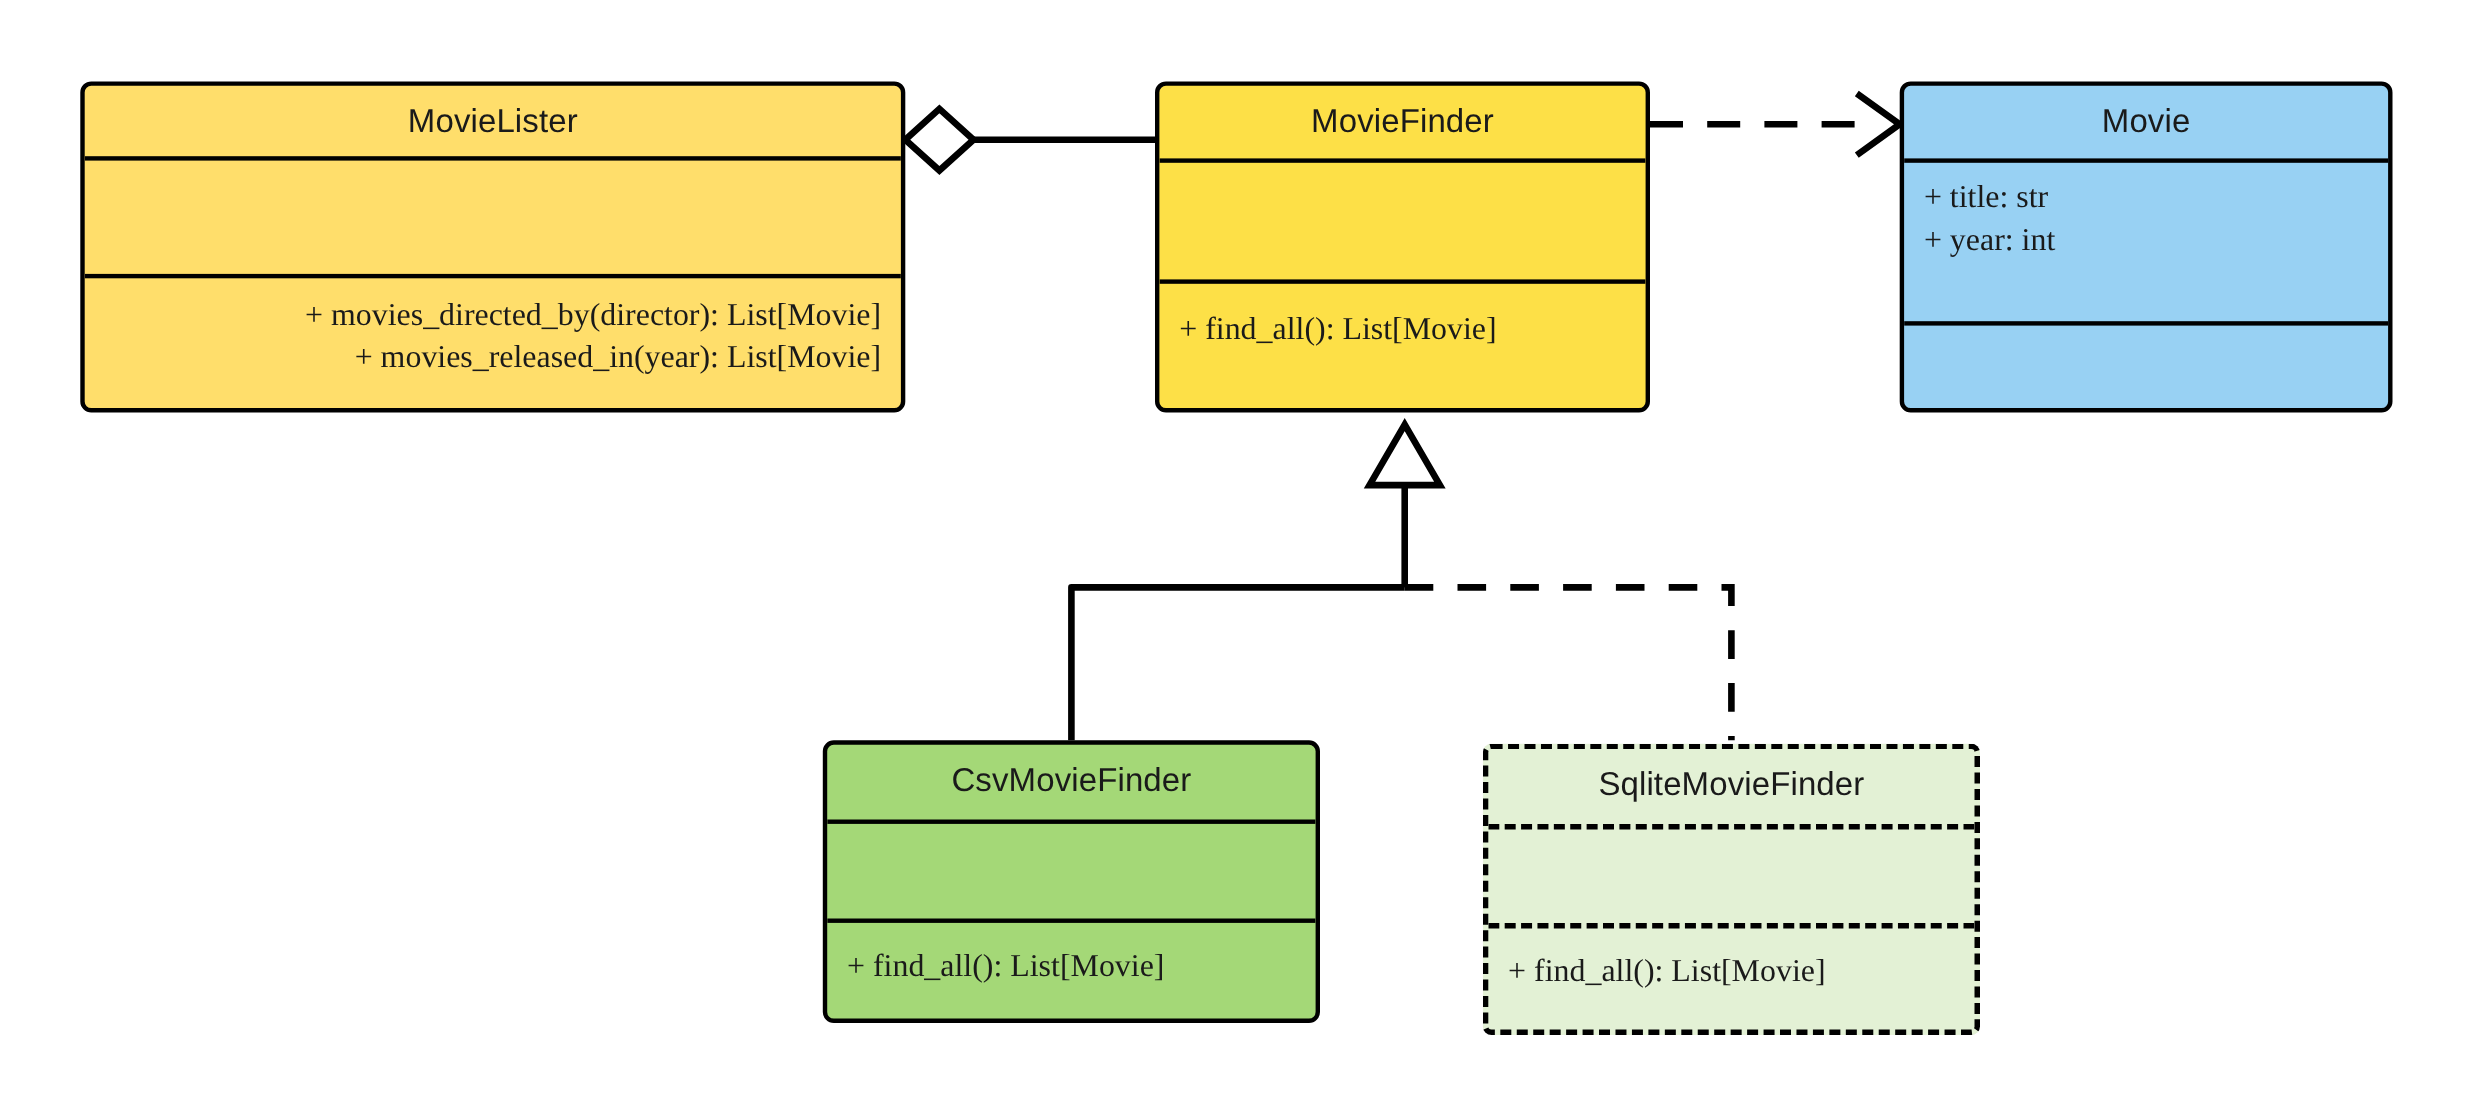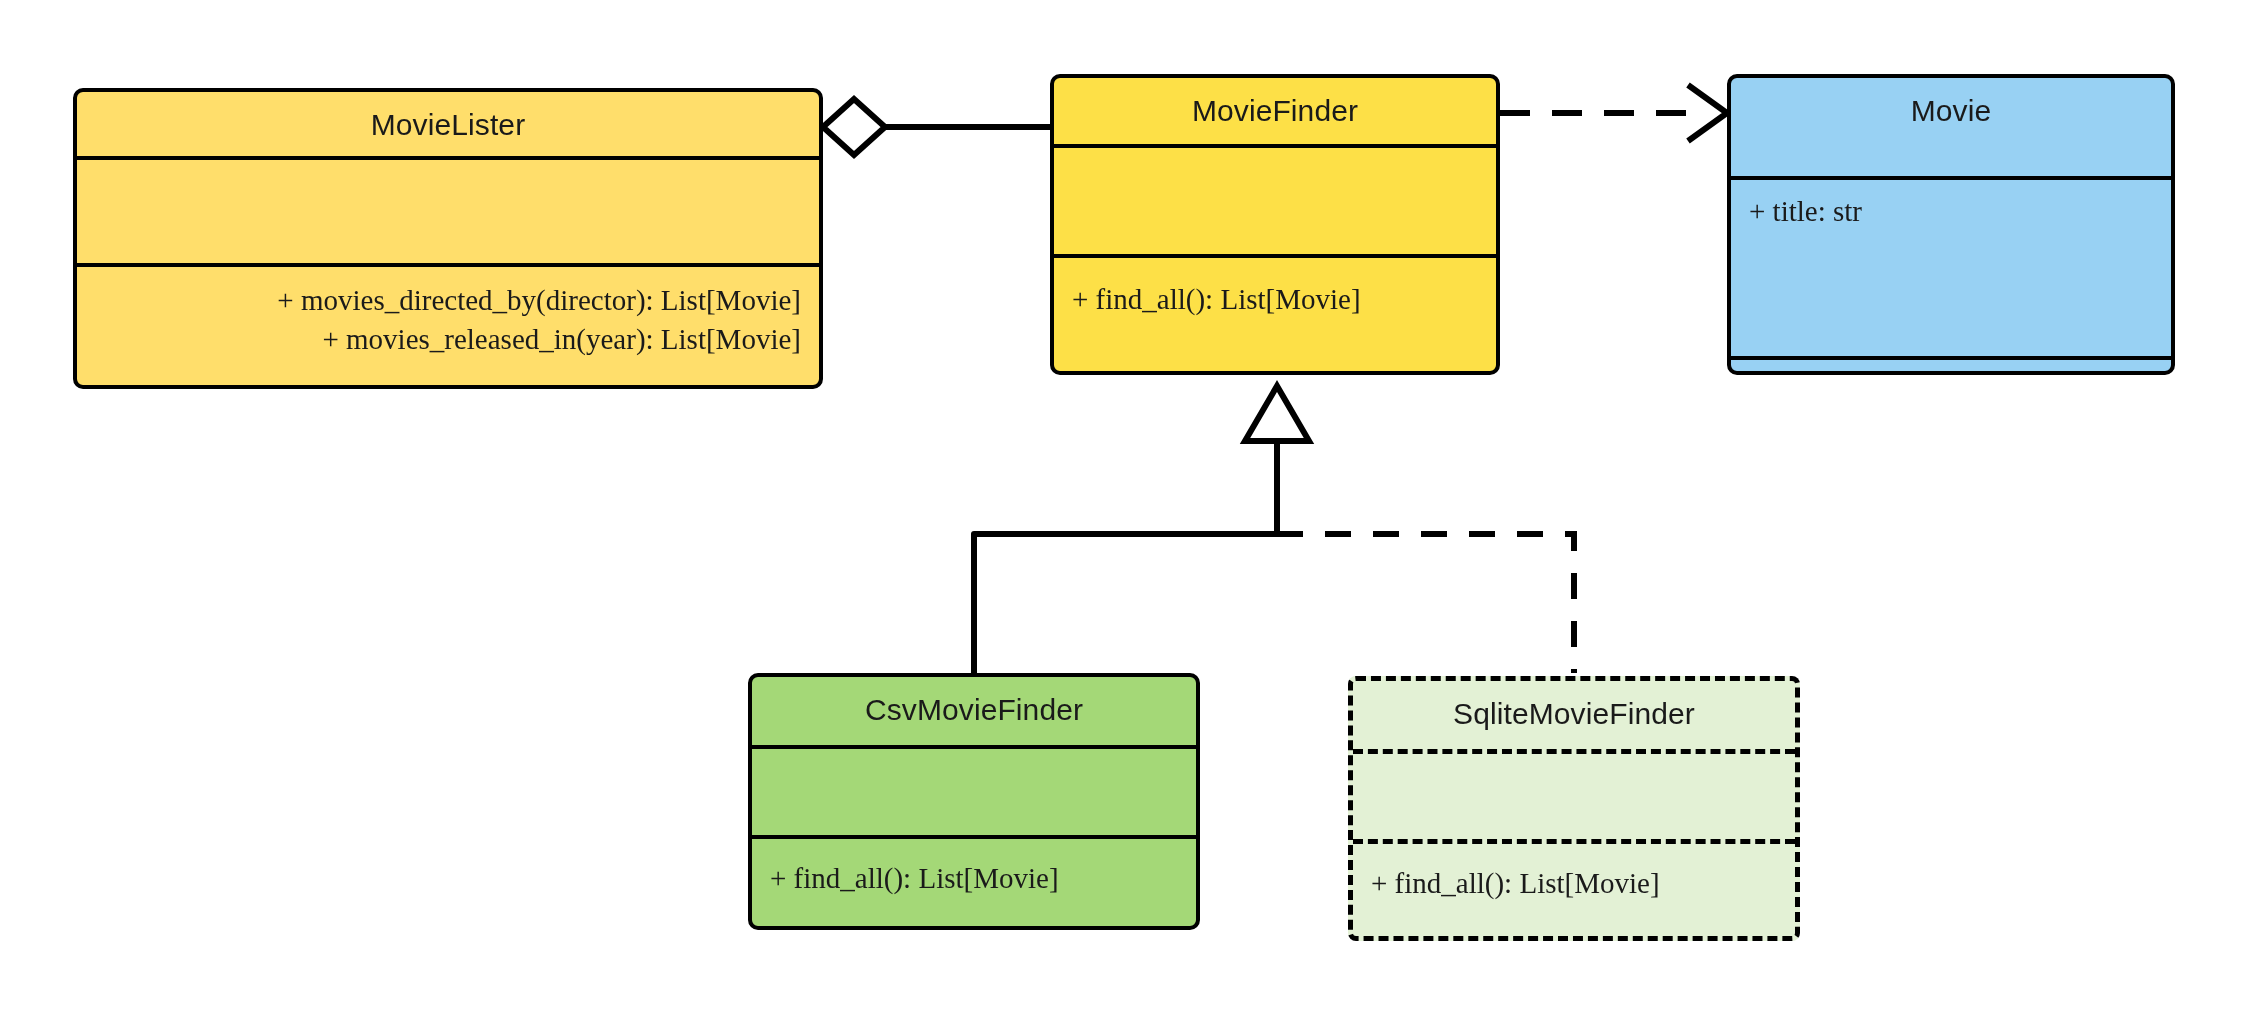--- a/index.html
+++ b/index.html
@@ -95,21 +95,21 @@
       <polygon points="1277,386 1245,441 1309,441" fill="#ffffff" stroke="#000000" stroke-width="6" stroke-linejoin="miter"></polygon>
 
       <line x1="1277" y1="441" x2="1277" y2="534" stroke="#000000" stroke-width="6"></line>
 
       <polyline points="1277,534 974,534 974,673" fill="none" stroke="#000000" stroke-width="6" stroke-linejoin="round"></polyline>
 
       <polyline points="1277,534 1574,534 1574,673" fill="none" stroke="#000000" stroke-width="6" stroke-dasharray="26 22" stroke-linejoin="miter"></polyline>
     </g>
   </svg>
 
-  <div class="uml-class" style="left:73px; top:88px; width:750px; height:301px; background:#FFDE6B;">
+  <div class="uml-class" style="left:73px; top:74px; width:750px; height:301px; background:#FFDE6B;">
     <div class="compartment" style="height:64px;">
       <div class="cls-name">MovieLister</div>
     </div>
     <div class="compartment empty-comp" style="height:107px;"></div>
     <div class="compartment" style="flex:1;text-align:right;">
       <div class="members">
         <div class="member">+ movies_directed_by(director): List[Movie]</div>
         <div class="member">+ movies_released_in(year): List[Movie]</div>
       </div>
     </div>
@@ -120,27 +120,28 @@
       <div class="cls-name">MovieFinder</div>
     </div>
     <div class="compartment empty-comp" style="height:110px;"></div>
     <div class="compartment" style="flex:1;">
       <div class="members" style="padding-top:22px;">
         <div class="member">+ find_all(): List[Movie]</div>
       </div>
     </div>
   </div>
 
-  <div class="uml-class" style="left:1727px; top:74px; width:448px; height:301px; background:#98D1F3;gap:32px;">
+  <div class="uml-class" style="left:1727px; top:74px; width:448px; height:301px; background:#98D1F3;">
     <div class="compartment" style="height:66px;">
       <div class="cls-name">Movie</div>
     </div>
     <div class="compartment" style="height:148px;">
       <div class="members" style="padding-top:12px;">
         <div class="member">+ title: str</div>
+        <div class="member">+ year: int</div>
       </div>
     </div>
     <div class="compartment empty-comp" style="flex:1;"></div>
   </div>
 
   <div class="uml-class" style="left:748px; top:673px; width:452px; height:257px; background:#A4D877;">
     <div class="compartment" style="height:68px;">
       <div class="cls-name">CsvMovieFinder</div>
     </div>
     <div class="compartment empty-comp" style="height:90px;"></div>

